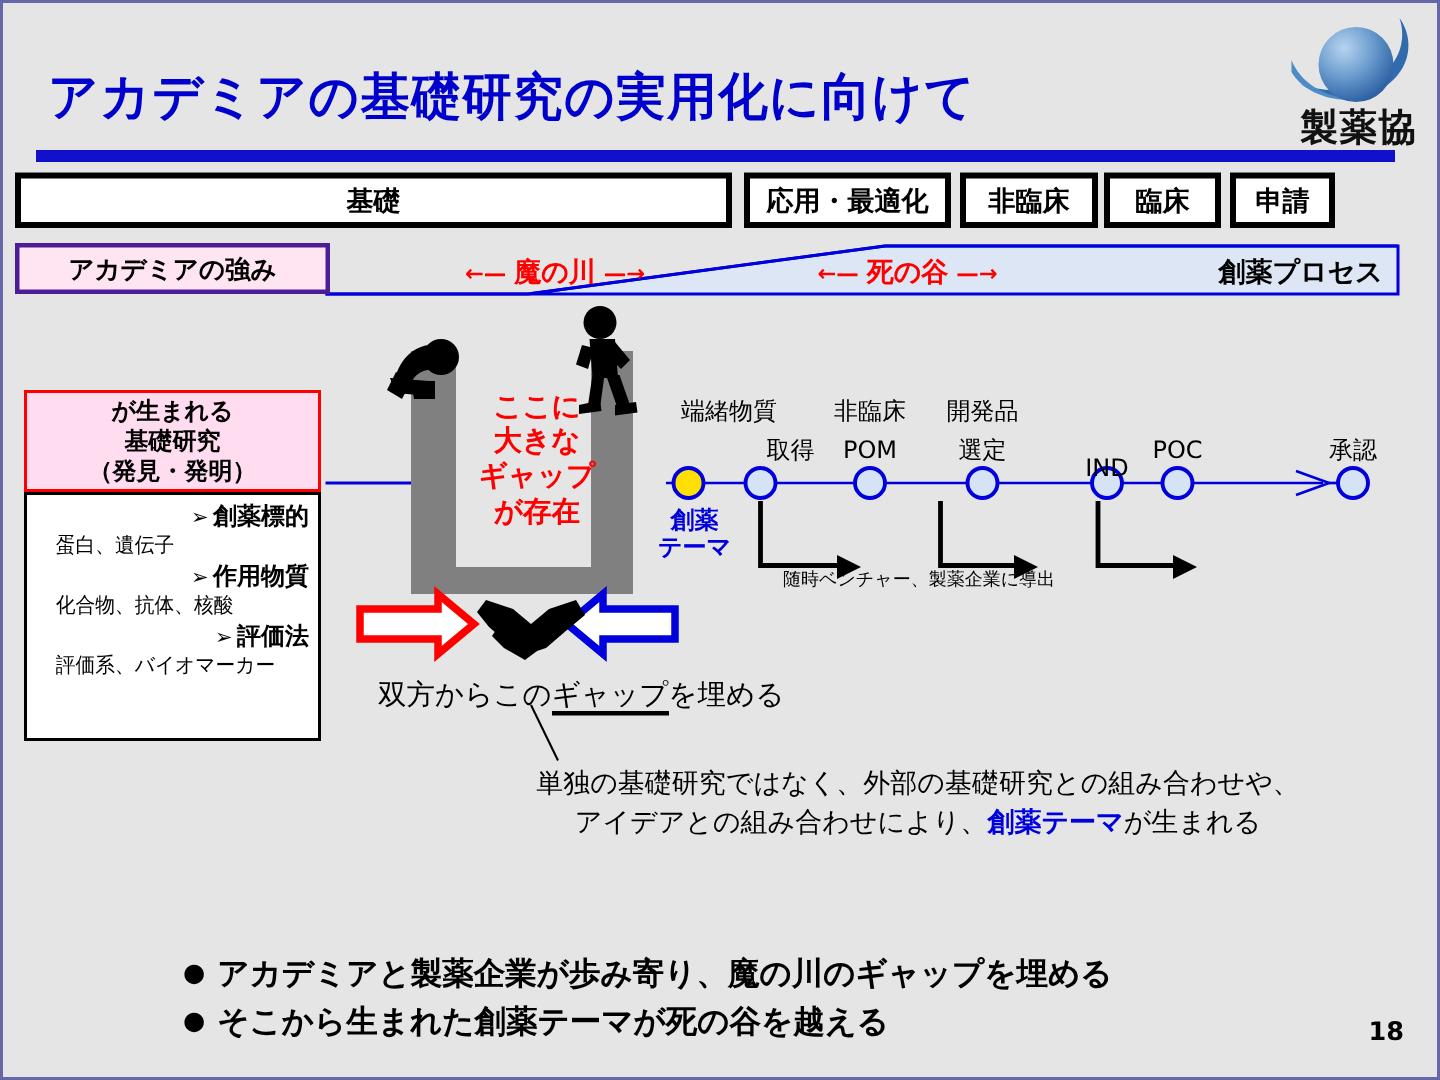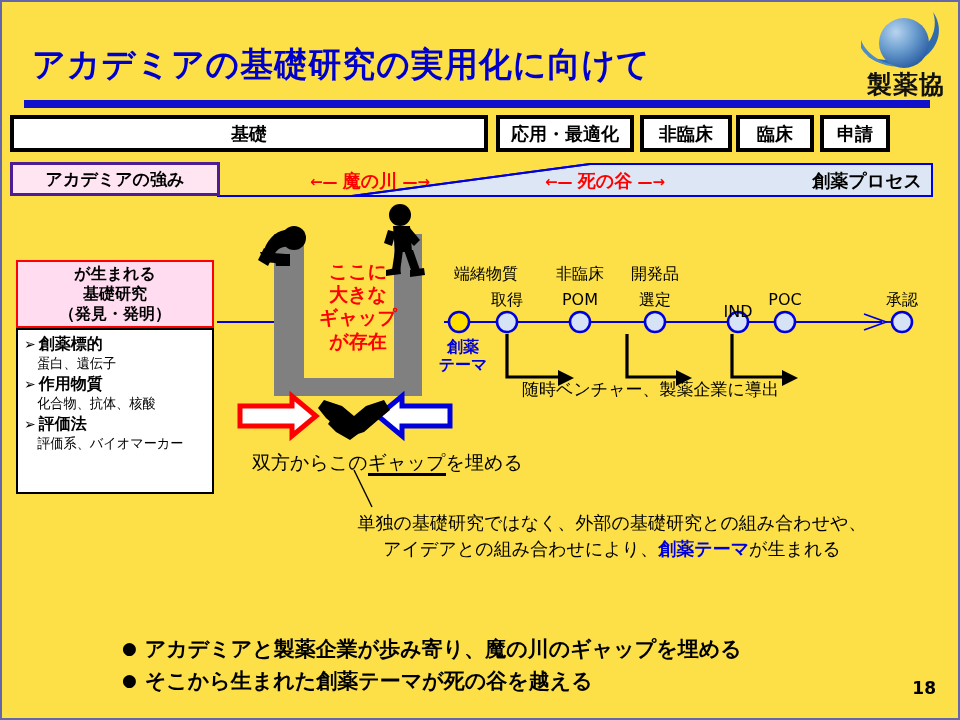--- a/index.html
+++ b/index.html
@@ -1,19 +1,19 @@
 <!DOCTYPE html>
 <html><head>
 <meta charset="utf-8">
 <style>
   html,body{margin:0;padding:0;background:#fff;}
   body{width:960px;height:720px;overflow:hidden;
        font-family:"DejaVu Sans","Liberation Sans",sans-serif;}
   #slide{position:relative;width:956px;height:716px;border:2px solid #6666aa;
-         background:#fde047;overflow:hidden;}
+         background:#e5e5e5;overflow:hidden;}
 
   
   #title{position:absolute;left:30px;top:40px;font-size:34px;font-weight:bold;
          color:#0000cc;letter-spacing:1px;white-space:nowrap;
          transform:scaleX(0.97);transform-origin:left center;}
   #title-rule{position:absolute;left:22px;top:98px;width:906px;height:8px;background:#1111cc;}
   #logo{position:absolute;left:855px;top:8px;width:98px;height:94px;}
   #logo-sphere{position:absolute;left:22px;top:8px;width:50px;height:50px;border-radius:50%;
       background:radial-gradient(circle at 34% 28%, #b9d4ef 0%, #6d9fd0 38%, #2f63a6 75%, #1d4b86 100%);}
   #logo-swoosh{position:absolute;left:0;top:0;width:98px;height:66px;}
@@ -38,41 +38,41 @@
       color:#000;z-index:3;white-space:nowrap;}
 
   
   #acad-head{position:absolute;left:14px;top:258px;width:198px;height:68px;
       border:2px solid #ff0000;background:#ffdcf0;box-sizing:border-box;
       display:flex;flex-direction:column;align-items:center;justify-content:center;
       font-size:16px;font-weight:bold;color:#000;line-height:1.25;}
   #acad-body{position:absolute;left:14px;top:326px;width:198px;height:166px;
       border:2px solid #000;background:#fff;box-sizing:border-box;padding:4px 6px 0 6px;}
   .acad-item{margin-bottom:1px;}
-  .acad-main{font-size:16px;font-weight:bold;color:#000;white-space:nowrap;}
+  .acad-main{font-size:16px;font-weight:bold;color:#000;white-space:nowrap;text-align:right;}
   .acad-main .chev{color:#000;font-size:14px;margin-right:3px;}
   .acad-sub{font-size:14px;color:#000;padding-left:14px;white-space:nowrap;
       transform:scaleX(0.94);transform-origin:left center;}
 
   
   #trough{position:absolute;left:0;top:0;}
   #gap-text{position:absolute;left:310px;top:258px;width:92px;text-align:center;
       font-size:19px;font-weight:bold;color:#ff0000;line-height:1.22;}
   #fill-text{position:absolute;left:250px;top:448px;font-size:19px;color:#000;white-space:nowrap;}
   #fill-text .ul{border-bottom:3px solid #000;}
   #note{position:absolute;left:280px;top:508px;width:660px;text-align:center;
       font-size:18px;color:#000;line-height:1.45;}
   #note .hl{color:#0000dd;font-weight:bold;}
 
   
   .tl-top{position:absolute;font-size:16px;color:#000;white-space:nowrap;text-align:center;}
   .tl-bot{position:absolute;font-size:16px;color:#000;white-space:nowrap;text-align:center;}
   #theme-label{position:absolute;left:432px;top:336px;width:58px;text-align:center;
       font-size:16px;font-weight:bold;color:#0000dd;line-height:1.15;}
-  #licensing{position:absolute;left:520px;top:376px;font-size:17px;color:#000;white-space:nowrap;}
+  #licensing{position:absolute;left:520px;top:376px;font-size:12px;color:#000;white-space:nowrap;}
 
   
   #bullets{position:absolute;left:120px;top:632px;font-size:21px;font-weight:bold;
       color:#000;line-height:1.5;}
   #bullets div{white-space:nowrap;}
   .dot{font-size:17px;margin-right:8px;vertical-align:2px;}
   #pageno{position:absolute;right:22px;top:676px;font-size:17px;font-weight:bold;color:#000;}
 </style>
 </head>
 <body>
@@ -219,21 +219,21 @@
 
   <div id="theme-label">
     <div>創薬</div>
     <div>テーマ</div>
   </div>
 
   <div id="licensing">随時ベンチャー、製薬企業に導出</div>
 
   <div id="timeline-labels">
       <div class="tl-top" style="left: 438px; top: 262px; width: 92px;">端緒物質</div>
-      <div class="tl-bot" style="left: 463px; top: 288px; width: 84px;">取得</div>
+      <div class="tl-bot" style="left: 483px; top: 288px; width: 84px;">取得</div>
       <div class="tl-top" style="left: 532px; top: 262px; width: 92px;">非臨床</div>
       <div class="tl-bot" style="left: 536px; top: 288px; width: 84px;">POM</div>
       <div class="tl-top" style="left: 607px; top: 262px; width: 92px;">開発品</div>
       <div class="tl-bot" style="left: 611px; top: 288px; width: 84px;">選定</div>
       <div class="tl-bot" style="left: 694px; top: 300px; width: 84px;">IND</div>
       <div class="tl-bot" style="left: 741px; top: 288px; width: 84px;">POC</div>
       <div class="tl-bot" style="left: 858px; top: 288px; width: 84px;">承認</div>
     </div>
 
   <div id="bullets">

